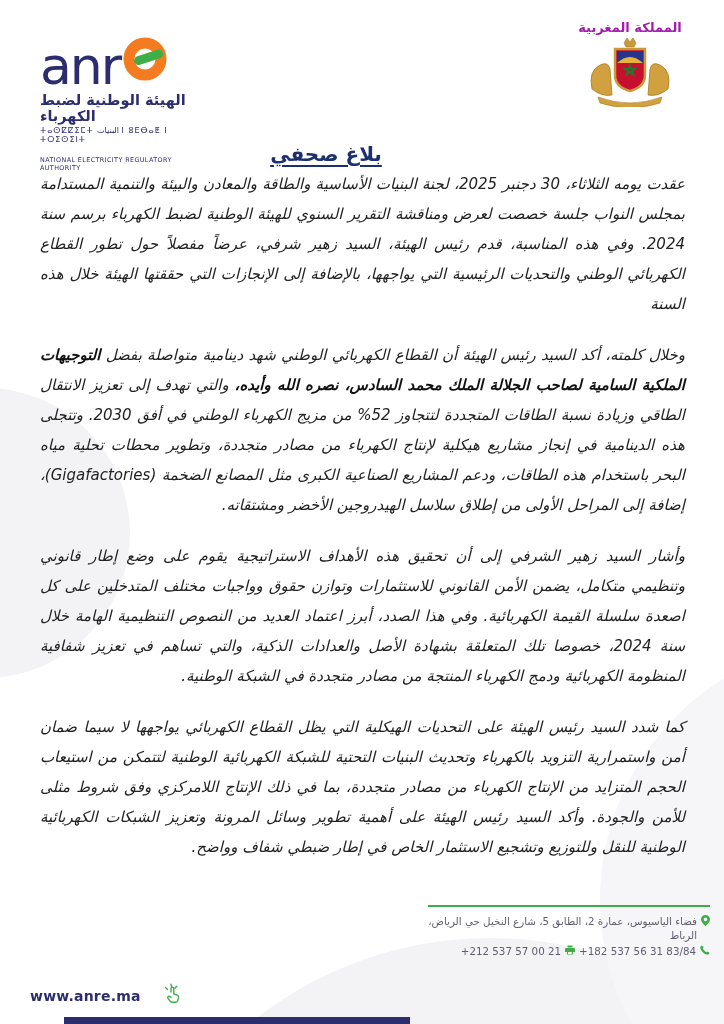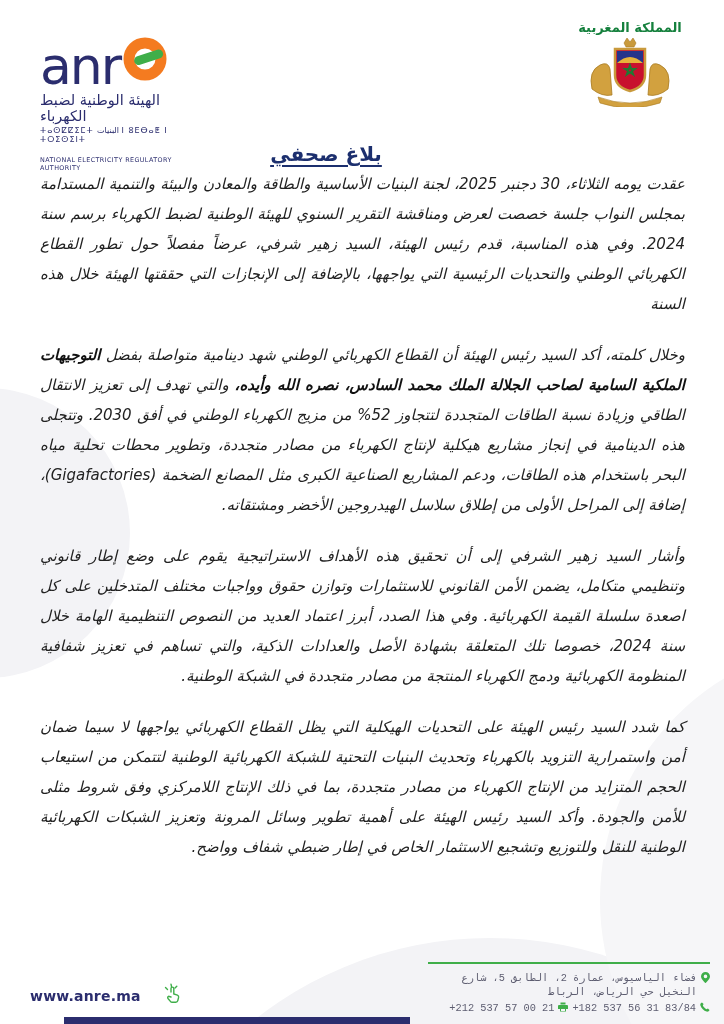--- a/index.html
+++ b/index.html
@@ -15,45 +15,45 @@
   .wm3{width:520px;height:520px;left:600px;top:640px;background:#f6f6f8;}
 
   
   .logo-block{position:absolute;left:40px;top:36px;z-index:2;width:230px;}
   .wordmark{display:flex;align-items:flex-end;height:52px;}
   .wordmark .txt{
     font-family:"DejaVu Sans",sans-serif;font-weight:normal;
     font-size:52px;line-height:44px;color:#2b2d6e;letter-spacing:-2px;
   }
   .wordmark svg{margin-left:2px;margin-bottom:2px;}
-  .logo-ar{color:#2b2d6e;font-weight:normal;font-size:14.5px;margin-top:4px;direction:rtl;text-align:left;width:160px;}
+  .logo-ar{color:#2b2d6e;font-weight:bold;font-size:14.5px;margin-top:4px;direction:rtl;text-align:left;width:160px;}
   .logo-tif{color:#2b2d6e;font-size:8px;margin-top:2px;letter-spacing:1px;width:160px;}
   .logo-en{color:#2b2d6e;font-size:6.4px;margin-top:12px;letter-spacing:.4px;width:170px;}
 
   .kingdom{position:absolute;right:24px;top:20px;width:140px;text-align:center;z-index:2;}
-  .kingdom-label{font-size:13px;font-weight:bold;color:#15803d;direction:rtl;}
+  .kingdom-label{font-size:13px;font-weight:bold;color:#a21caf;direction:rtl;}
 
   
   .press-title{
     position:absolute;top:142px;left:0;width:652px;text-align:center;z-index:2;
     font-size:20px;font-weight:bold;color:#1c2f6e;
     text-decoration:underline;text-underline-offset:4px;direction:rtl;
   }
 
   
   .body-text{
     position:absolute;top:169px;right:39px;width:645px;z-index:1;
     direction:rtl;text-align:justify;text-align-last:right;
     font-size:15px;line-height:30px;color:#222222;font-style:italic;
   }
   .body-text p{margin:0 0 21px 0;}
   .body-text strong{font-weight:bold;color:#111;margin-top:43px;}
 
   
-  .footer-right{position:absolute;right:14px;top:962px;width:282px;z-index:2;font-family:Liberation Mono, monospace;}
+  .footer-right{position:absolute;right:14px;top:905px;width:282px;z-index:2;}
   .footer-rule{height:1.5px;background:#3fae49;margin-bottom:7px;}
   .addr-line{display:flex;flex-direction:row;direction:rtl;align-items:flex-start;
     font-size:10.3px;color:#5d5d70;line-height:14px;}
   .addr-line .ico{margin-left:4px;flex:none;margin-top:1px;}
   .phone-line{display:flex;flex-direction:row;direction:rtl;align-items:center;justify-content:flex-start;
     font-size:10.3px;color:#5d5d70;margin-top:3px;gap:4px;}
   .num{direction:ltr;unicode-bidi:isolate;text-align:right;}
   .website{position:absolute;left:30px;top:983px;z-index:2;display:flex;align-items:center;gap:20px;}
   .website .url{font-size:14px;font-weight:bold;color:#2b2d6e;letter-spacing:.2px;}
   .bottom-bar{position:absolute;left:64px;bottom:0;width:346px;height:7px;background:#2b2d6e;z-index:2;}

